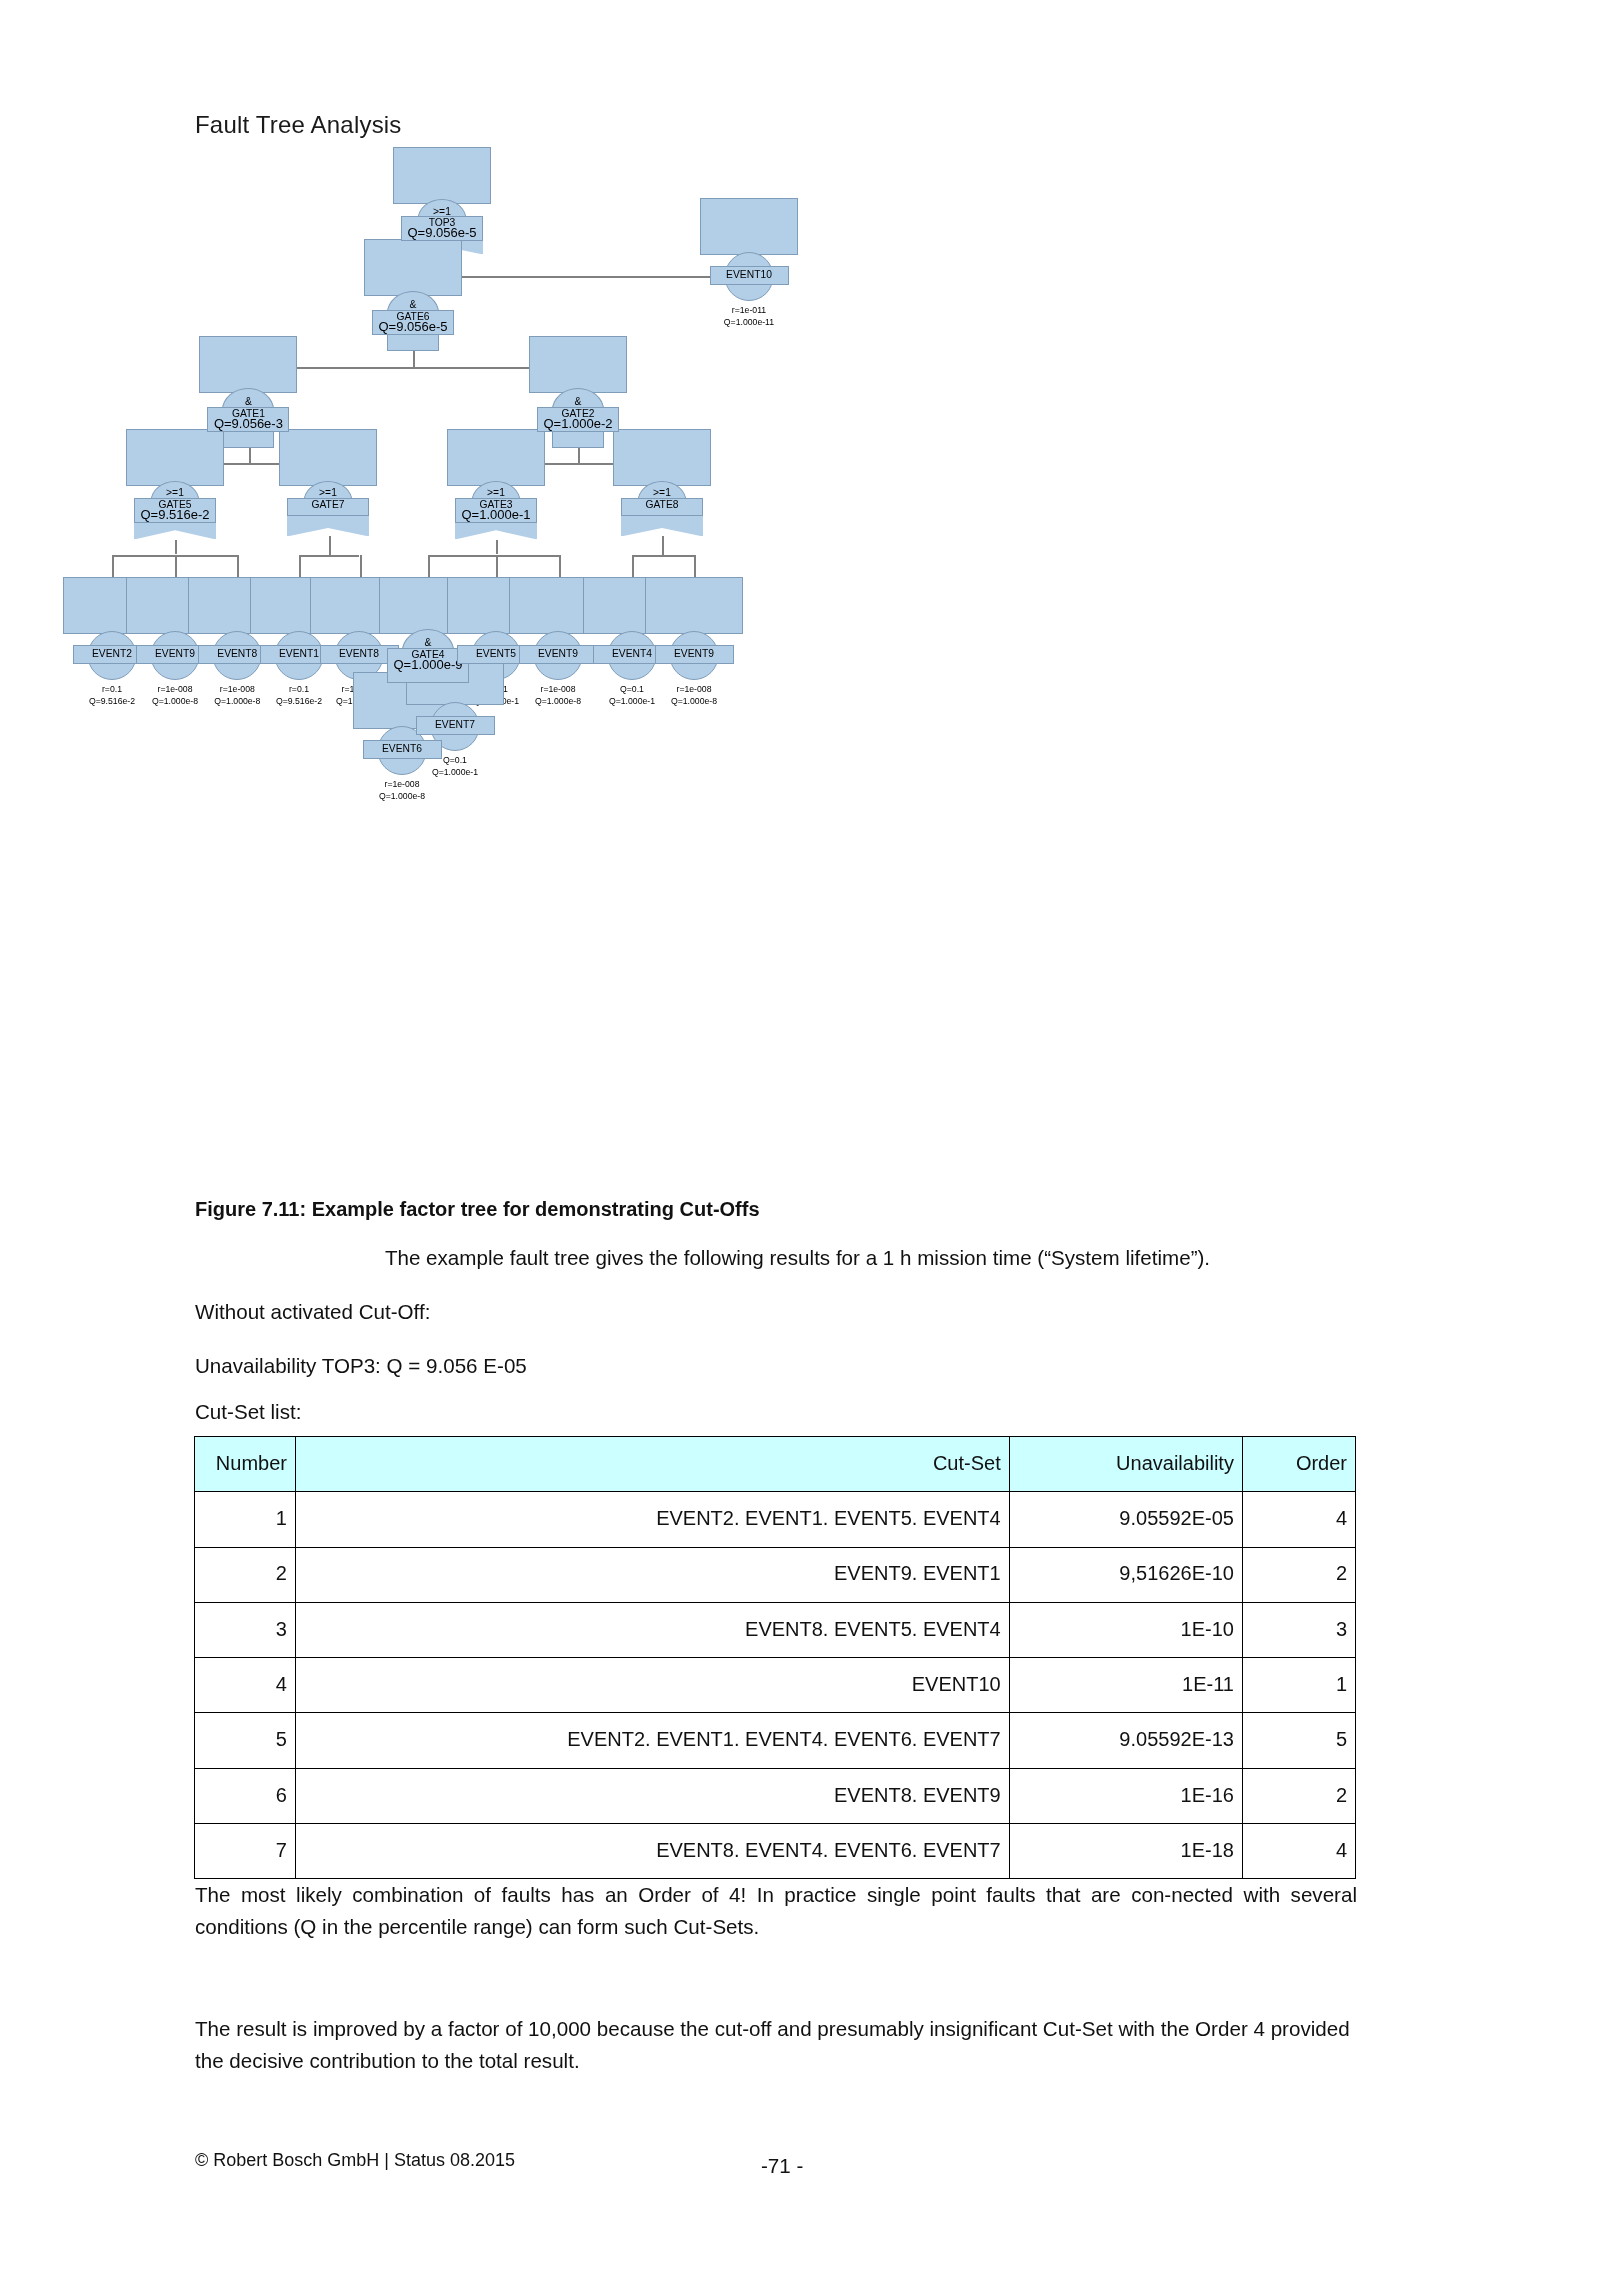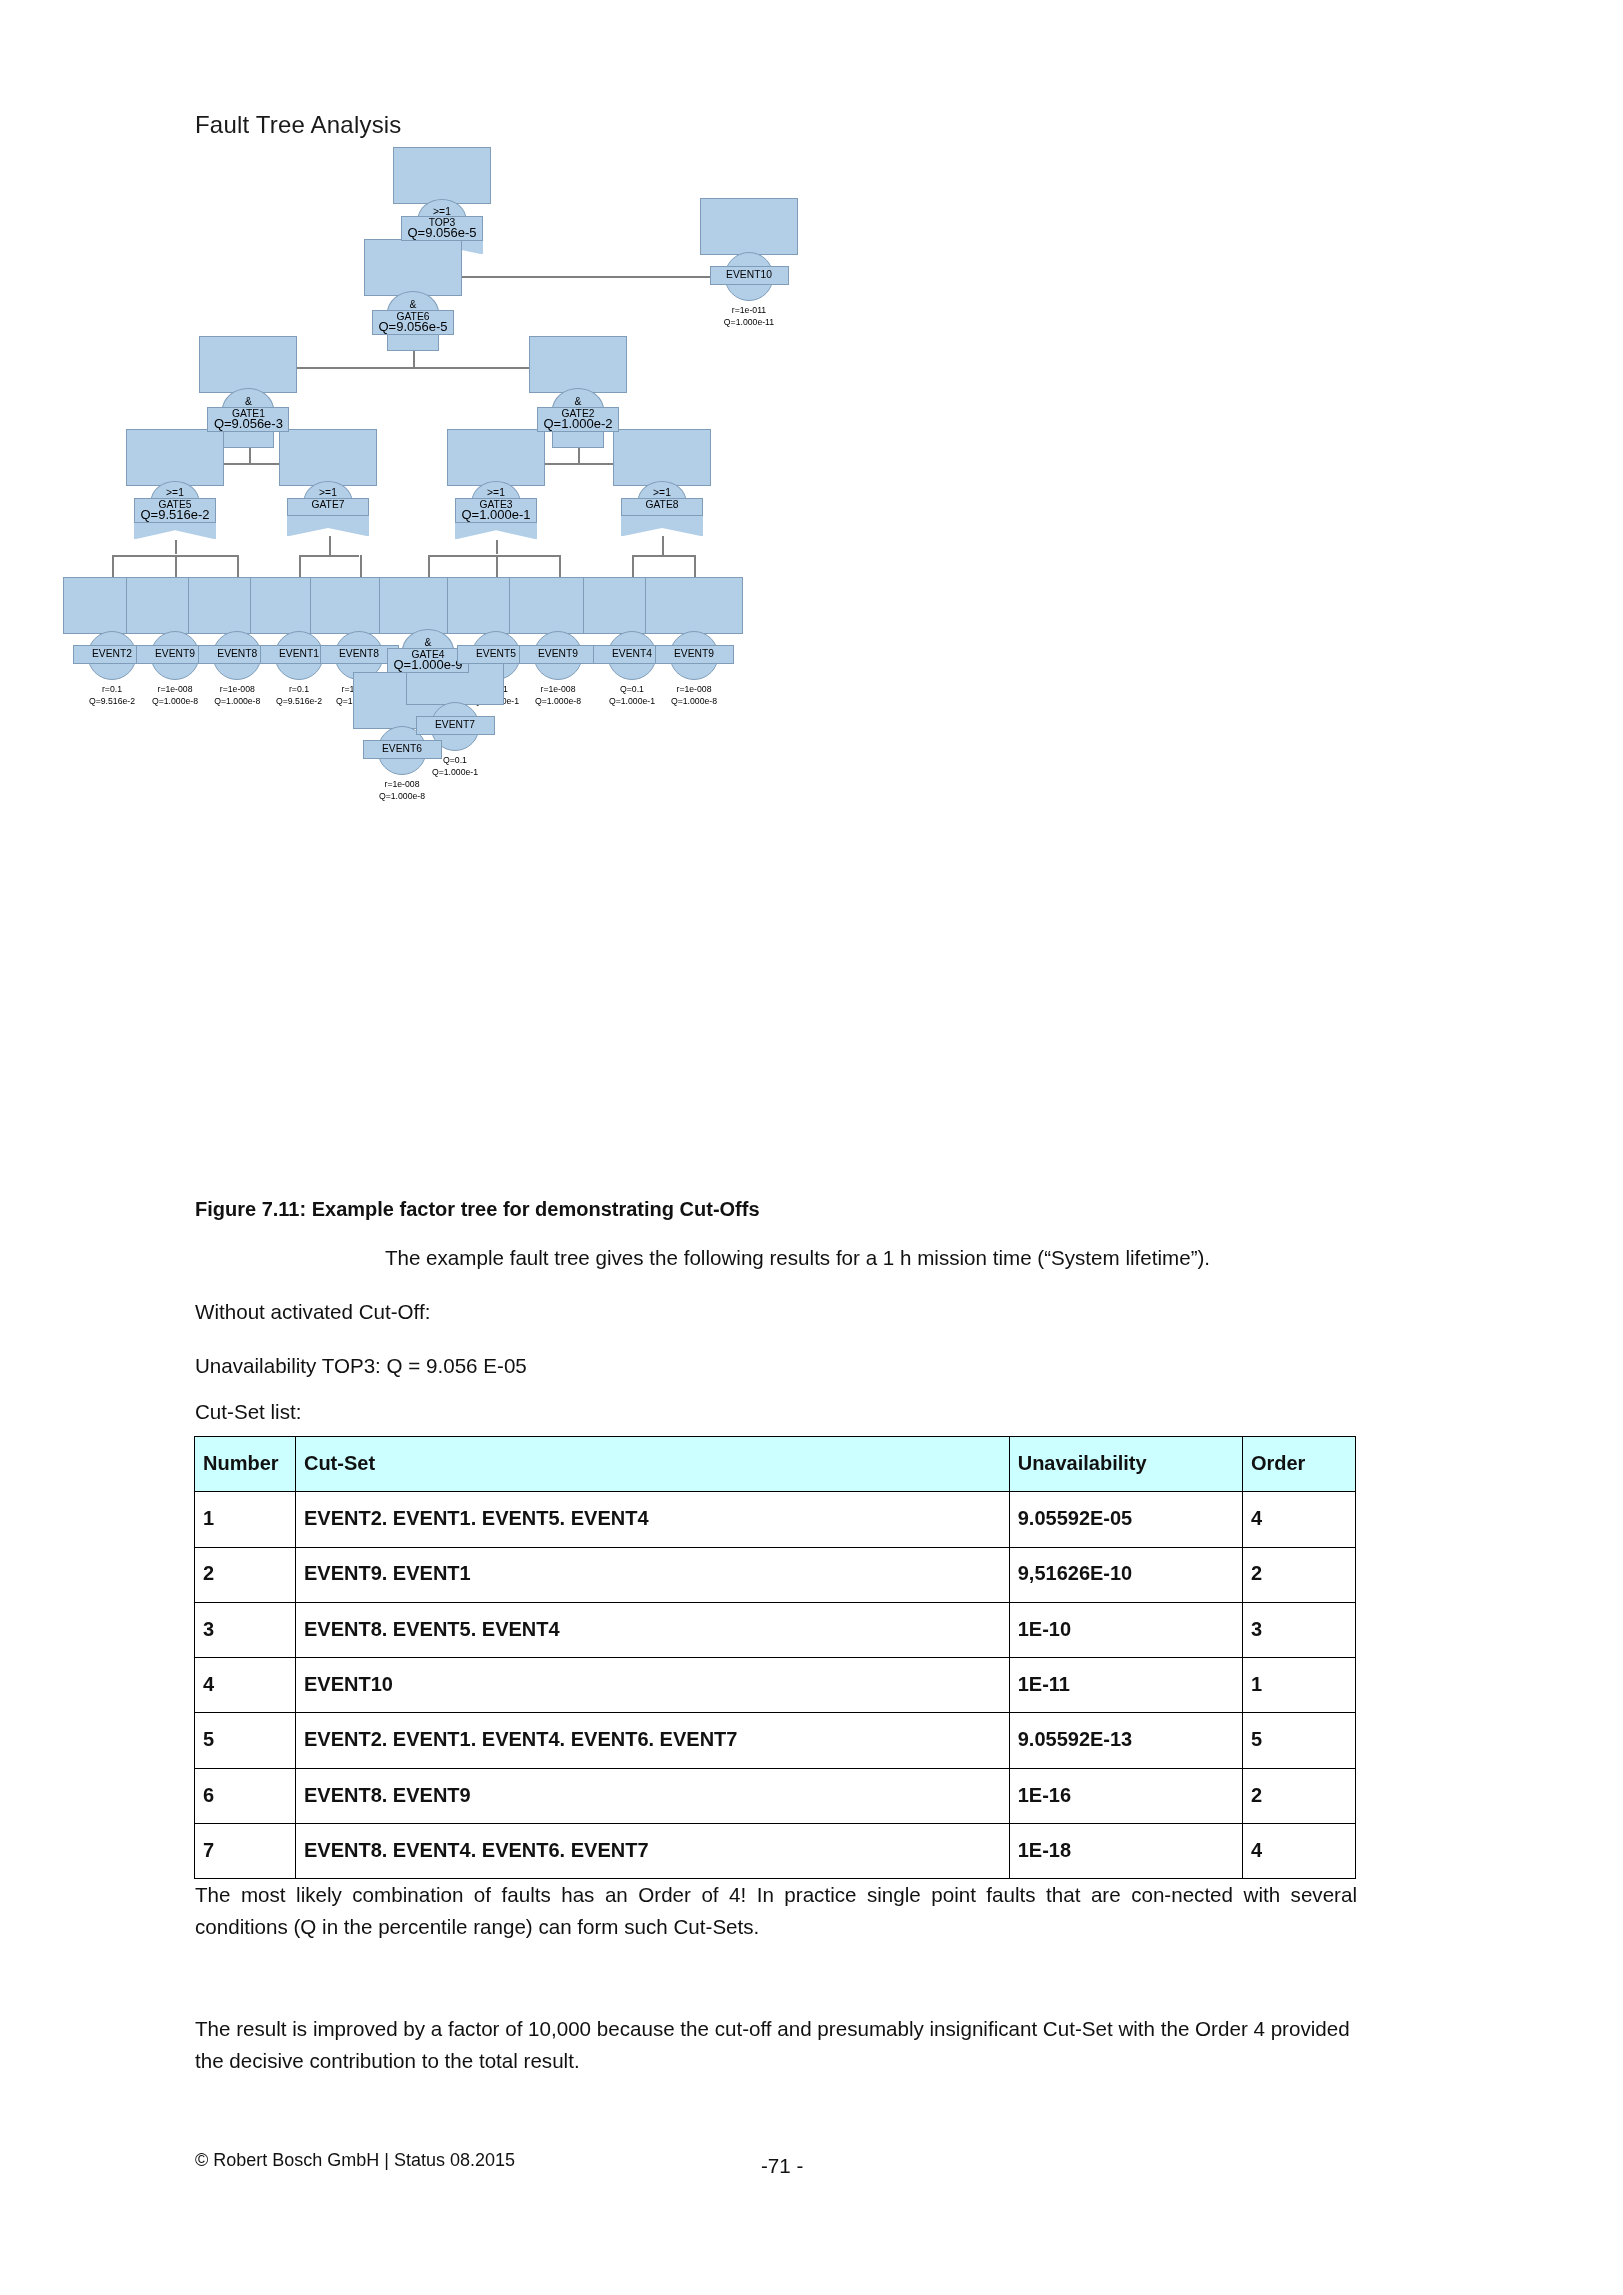--- a/index.html
+++ b/index.html
@@ -154,22 +154,22 @@
     position:absolute;
     left:194px; top:1436px;
     width:1162px;
     border-collapse:collapse;
     font-size:20px;
     color:#111;
   }
   #cutset-table td,#cutset-table th{
     border:0.8px solid #000000;
     padding:6.3px 8px 8px 8px;
-    text-align:left;
-    font-weight:bold;
+    text-align:right;
+    font-weight:normal;
     vertical-align:middle;
     height:40px;
   }
   #cutset-table thead th{ background:#ccffff; }
   .col-num{width:83px;}
   .col-cut{width:690px;margin-top:36px;}
   .col-un{width:214px;}
   .col-ord{width:95px;}
 
   
@@ -399,21 +399,21 @@
       <div class="params" style="top:106px;">r=1e-008</div>
       <div class="params" style="top:118px;">Q=1.000e-8</div>
     </div>
 
     <div class="node" style="left:197px;top:395px;width:98px;height:119px;">
       <div class="descbox" style="left:0;top:0;width:98px;height:57px;"></div>
       <div class="gate and" style="left:0;top:52px;width:98px;height:60px;">
         <div class="dome" style="top:0;width:52px;height:22px;"></div>
         <div class="symtxt" style="top:8.7px;">&amp;</div>
         <div class="body" style="top:19px;width:52px;height:41px;"></div>
-        <div class="labelbar" style="left:8px;top:19px;width:82px;height:25px;">
+        <div class="labelbar" style="left:8px;top:19px;width:82px;height:35px;">
           <span class="l1">GATE4</span>
           <span class="l2">Q=1.000e-9</span>
         </div>
       </div>
     </div>
 
     <div class="node bev" style="left:265px;top:395px;width:98px;height:143px;">
       <div class="descbox" style="left:0;top:0;width:98px;height:57px;"></div>
       <div class="circ" style="top:54px;width:49px;height:49px;"></div>
       <div class="namebar" style="left:9.5px;top:68px;width:79px;height:19px;">EVENT5</div>

